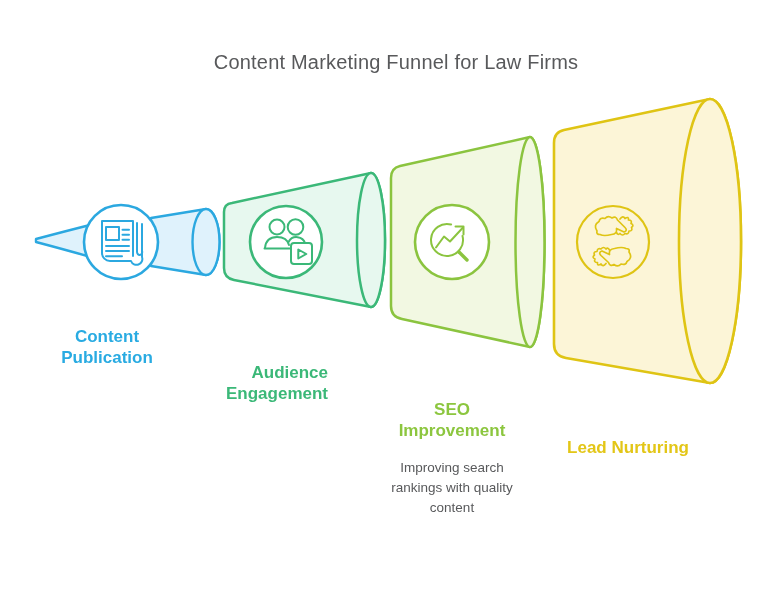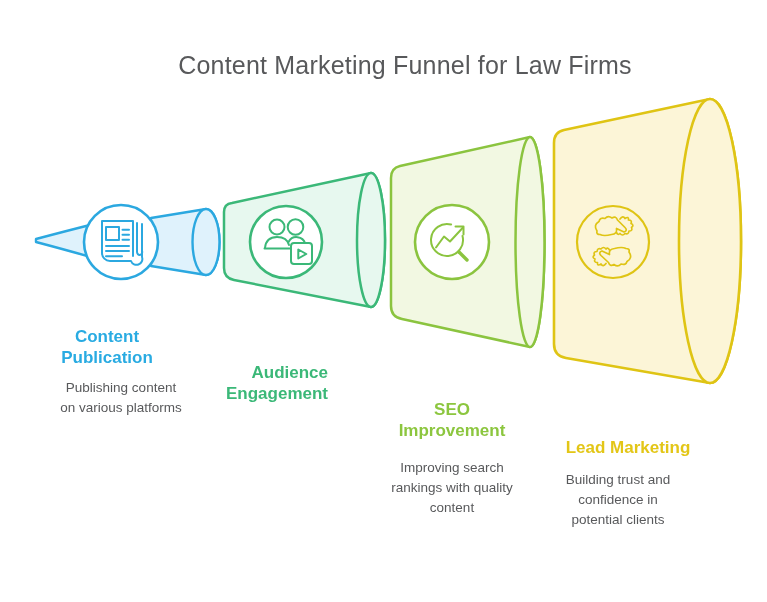--- a/index.html
+++ b/index.html
@@ -2,22 +2,22 @@
 <html><head>
 <meta charset="utf-8">
 <style>
   html,body{margin:0;padding:0;}
   body{
     width:767px;height:602px;background:#ffffff;position:relative;overflow:hidden;
     font-family:"Liberation Sans", sans-serif;
   }
   .canvas{position:absolute;inset:0;}
   .diagram-title{
-    position:absolute;left:405px;top:51px;transform:translateX(-50%);
-    font-size:25px;color:#58595B;white-space:nowrap;letter-spacing:0.2px;
+    position:absolute;left:396px;top:51px;transform:translateX(-50%);
+    font-size:20px;color:#58595B;white-space:nowrap;letter-spacing:0.2px;
   }
   svg.funnel{position:absolute;left:0;top:0;}
   .stage-title{
     position:absolute;transform:translateX(-50%);
     font-size:17px;font-weight:bold;line-height:21px;text-align:center;
   }
   .stage-desc{
     position:absolute;transform:translateX(-50%);
     font-size:13.5px;line-height:20px;text-align:center;color:#58595B;
   }
@@ -95,22 +95,20 @@
 
       <path d="M629 252 Q633 258 627 261.5 Q626 265.5 621 264 Q618 267.5 614 264.5 Q610 267 608.5 262.5 L601 255.5 Q598 252.5 602 251 L609.5 254.5 Q608.5 249 614.5 248.5 Q622 246.5 626 248.5 Q630 248.5 629 252 Z"></path>
 
       <path d="M620 219 q3 -4 5 -0.5 q4 -2.5 3.5 1.5 q4 0 2.5 3.5 q3.5 1.5 0.5 4 q1.5 3.5 -2.5 3.5 q-0.5 4 -4 2.5 q-2.5 3 -5 0 q-2 2 -3.5 -1"></path>
 
       <path d="M606 263.5 q-3 4 -5 0.5 q-4 2.5 -3.5 -1.5 q-4 0 -2.5 -3.5 q-3.5 -1.5 -0.5 -4 q-1.5 -3.5 2.5 -3.5 q0.5 -4 4 -2.5 q2.5 -3 5 0 q2 -2 3.5 1"></path>
     </g>
   </svg>
 
   <div class="stage-title s1t">Content<br>Publication</div>
-  <div class="stage-desc s1d">Publishing content<br>on various platforms</div>
 
   <div class="stage-title s2t">Audience<br>Engagement</div>
 
   <div class="stage-title s3t">SEO<br>Improvement</div>
   <div class="stage-desc s3d">Improving search<br>rankings with quality<br>content</div>
 
-  <div class="stage-title s4t">Lead Marketing</div>
-  <div class="stage-desc s4d">Building trust and<br>confidence in<br>potential clients</div>
+  <div class="stage-title s4t">Lead Nurturing</div>
 </div>
 
 </body></html>

